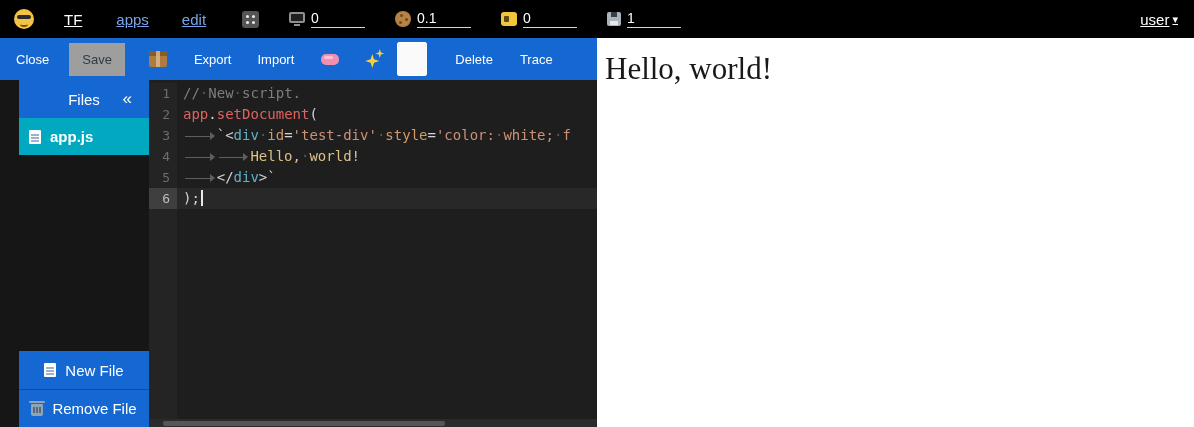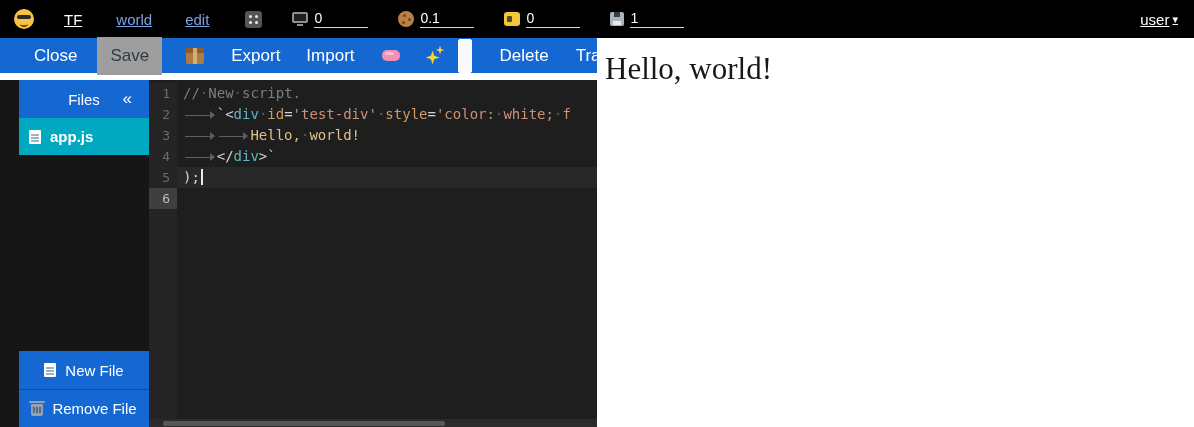--- a/index.html
+++ b/index.html
@@ -57,22 +57,22 @@
   .ic-page { width:12px; height:14px; background:#fff; border-radius:1px; }
   .ic-page::before { content:''; position:absolute; left:2px; top:4px; width:8px; height:2px; background:#9fb3c8;
     box-shadow:0 3px 0 #9fb3c8, 0 6px 0 #9fb3c8; }
   .ic-trash { width:12px; height:12px; background:#8fa3b8; border-radius:1px 1px 2px 2px; margin-top:3px; }
   .ic-trash::before { content:''; position:absolute; top:-3px; left:-2px; right:-2px; height:2px; background:#8fa3b8; border-radius:1px; }
   .ic-trash::after { content:''; position:absolute; top:3px; left:2px; width:8px; height:6px;
     background:linear-gradient(90deg,#58697a 0 2px,transparent 2px 3px,#58697a 3px 5px,transparent 5px 6px,#58697a 6px 8px); }
 
   
   .toolbar {
-    position:absolute; top:38px; left:0; width:597px; height:35px;
-    background:#1567d2; display:flex; align-items:center; color:#fff; font-size:17px;padding-left:18px;
+    position:absolute; top:38px; left:0; width:597px; height:42px;
+    background:#1567d2; display:flex; align-items:center; color:#fff; font-size:13px;
   }
   .tb-btn { background:none; border:none; color:#fff; font:inherit; cursor:pointer; padding:0; }
   .tb-close { margin-left:16px; }
   .tb-save { margin-left:20px; background:#9e9e9e; color:#2f3b45; padding:9px 13px; }
   .tb-ic-btn { background:none; border:none; cursor:pointer; padding:0; display:flex; align-items:center; }
   .tb-pkg { margin-left:24px; }
   .tb-export { margin-left:27px; }
   .tb-import { margin-left:26px; }
   .tb-soap { margin-left:27px; }
   .tb-sparkles { margin-left:26px; }
@@ -135,21 +135,21 @@
     font-family:"Liberation Serif","DejaVu Serif", serif; font-weight:normal;
     font-size:31px; color:#181818; margin:13px 0 0 8px;
   }
 </style>
 </head>
 <body>
 
 <div class="topbar">
   <span class="ic ic-smiley"></span>
   <span class="brand">TF</span>
-  <span class="nav-link nav-apps">world</span>
+  <span class="nav-link nav-apps">apps</span>
   <span class="nav-link nav-edit">edit</span>
   <span class="ic ic-die"></span>
 
   <span class="stat">
     <span class="ic ic-monitor"></span>
     <span class="stat-value">0</span>
   </span>
   <span class="stat">
     <span class="ic ic-cookie"></span>
     <span class="stat-value">0.1</span>
@@ -213,20 +213,21 @@
     <div class="gutter">
         <div class="ln">1</div>
         <div class="ln">2</div>
         <div class="ln">3</div>
         <div class="ln">4</div>
         <div class="ln">5</div>
         <div class="ln active">6</div>
       </div>
     <div class="code">
         <div class="code-line"><span class="tok comment">//</span><span class="tok ws">·</span><span class="tok comment">New</span><span class="tok ws">·</span><span class="tok comment">script.</span></div>
+        <div class="code-line"><span class="tok red">app</span><span class="tok plain">.</span><span class="tok red">setDocument</span><span class="tok plain">(</span></div>
         <div class="code-line"><span class="tab"></span><span class="tok plain">`</span><span class="tok plain">&lt;</span><span class="tok tag">div</span><span class="tok ws">·</span><span class="tok attr">id</span><span class="tok plain">=</span><span class="tok string">'test-div'</span><span class="tok ws">·</span><span class="tok attr">style</span><span class="tok plain">=</span><span class="tok string">'color:</span><span class="tok ws">·</span><span class="tok string">white;</span><span class="tok ws">·</span><span class="tok string">f</span></div>
         <div class="code-line"><span class="tab"></span><span class="tab"></span><span class="tok text">Hello,</span><span class="tok ws">·</span><span class="tok text">world!</span></div>
         <div class="code-line"><span class="tab"></span><span class="tok plain">&lt;/</span><span class="tok tag">div</span><span class="tok plain">&gt;</span><span class="tok plain">`</span></div>
         <div class="code-line active"><span class="tok plain">);</span><span class="cursor"></span></div>
       </div>
   </div>
   <div class="hscroll">
     <div class="hscroll-thumb"></div>
   </div>
 </div>

